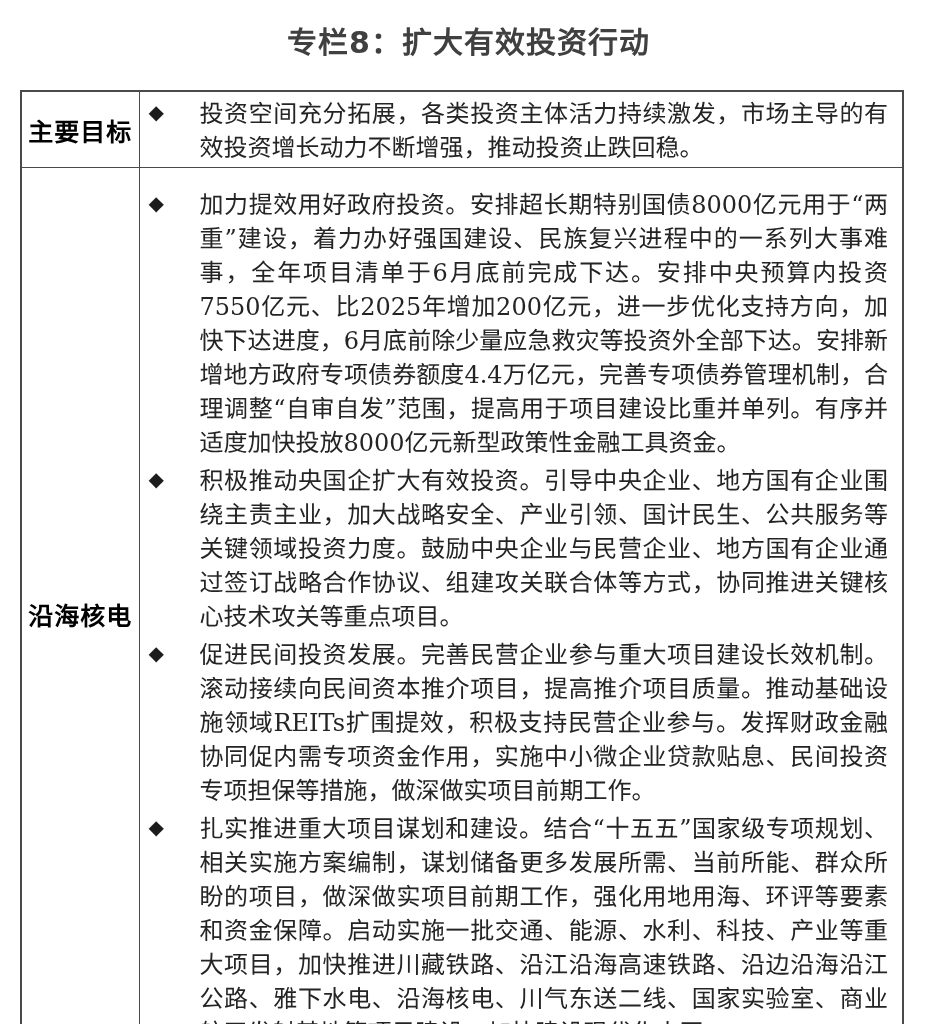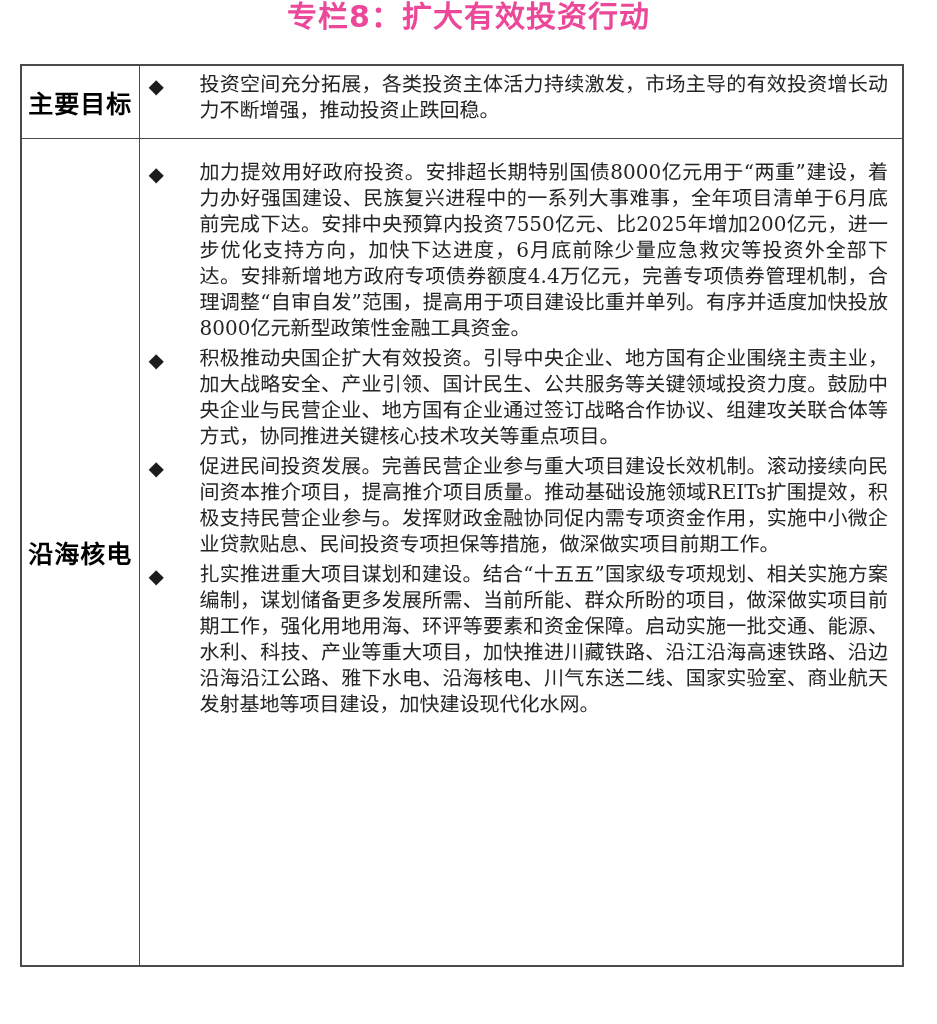--- a/index.html
+++ b/index.html
@@ -10,26 +10,27 @@
   .page {
     position: relative;
     width: 937px;
     height: 1024px;
     background: #ffffff;
     overflow: hidden;
     font-family: "DejaVu Sans", sans-serif;
   }
   .box-title {
     margin: 0;
+    padding-top: 26px;
     text-align: center;
     font-family: "DejaVu Sans", "Liberation Sans", sans-serif;
     font-weight: 700;
     font-size: 30px;
     line-height: 34px;
-    color: #ec4899;
+    color: #404040;
     letter-spacing: 1px;
   }
   table.policy-box {
     border-collapse: collapse;
     table-layout: fixed;
     width: 884px;
     margin: 30px 0 0 20px;
     border: 2px solid #4a4a4a;
   }
   table.policy-box td {
@@ -58,22 +59,22 @@
     flex: 0 0 60px;
     box-sizing: border-box;
     padding-left: 9px;
     font-size: 20px;
     line-height: 31.5px;
     color: #1c1c1c;
   }
   .item-text {
     flex: 1 1 auto;
     font-family: "DejaVu Serif", "Liberation Serif", serif;
-    font-size: 20px;
-    line-height: 26px;
+    font-size: 24px;
+    line-height: 34px;
     color: #242424;
     text-align: justify;
     text-justify: inter-ideograph;
   }
 </style>
 </head>
 <body>
 
 <div class="page">
 

